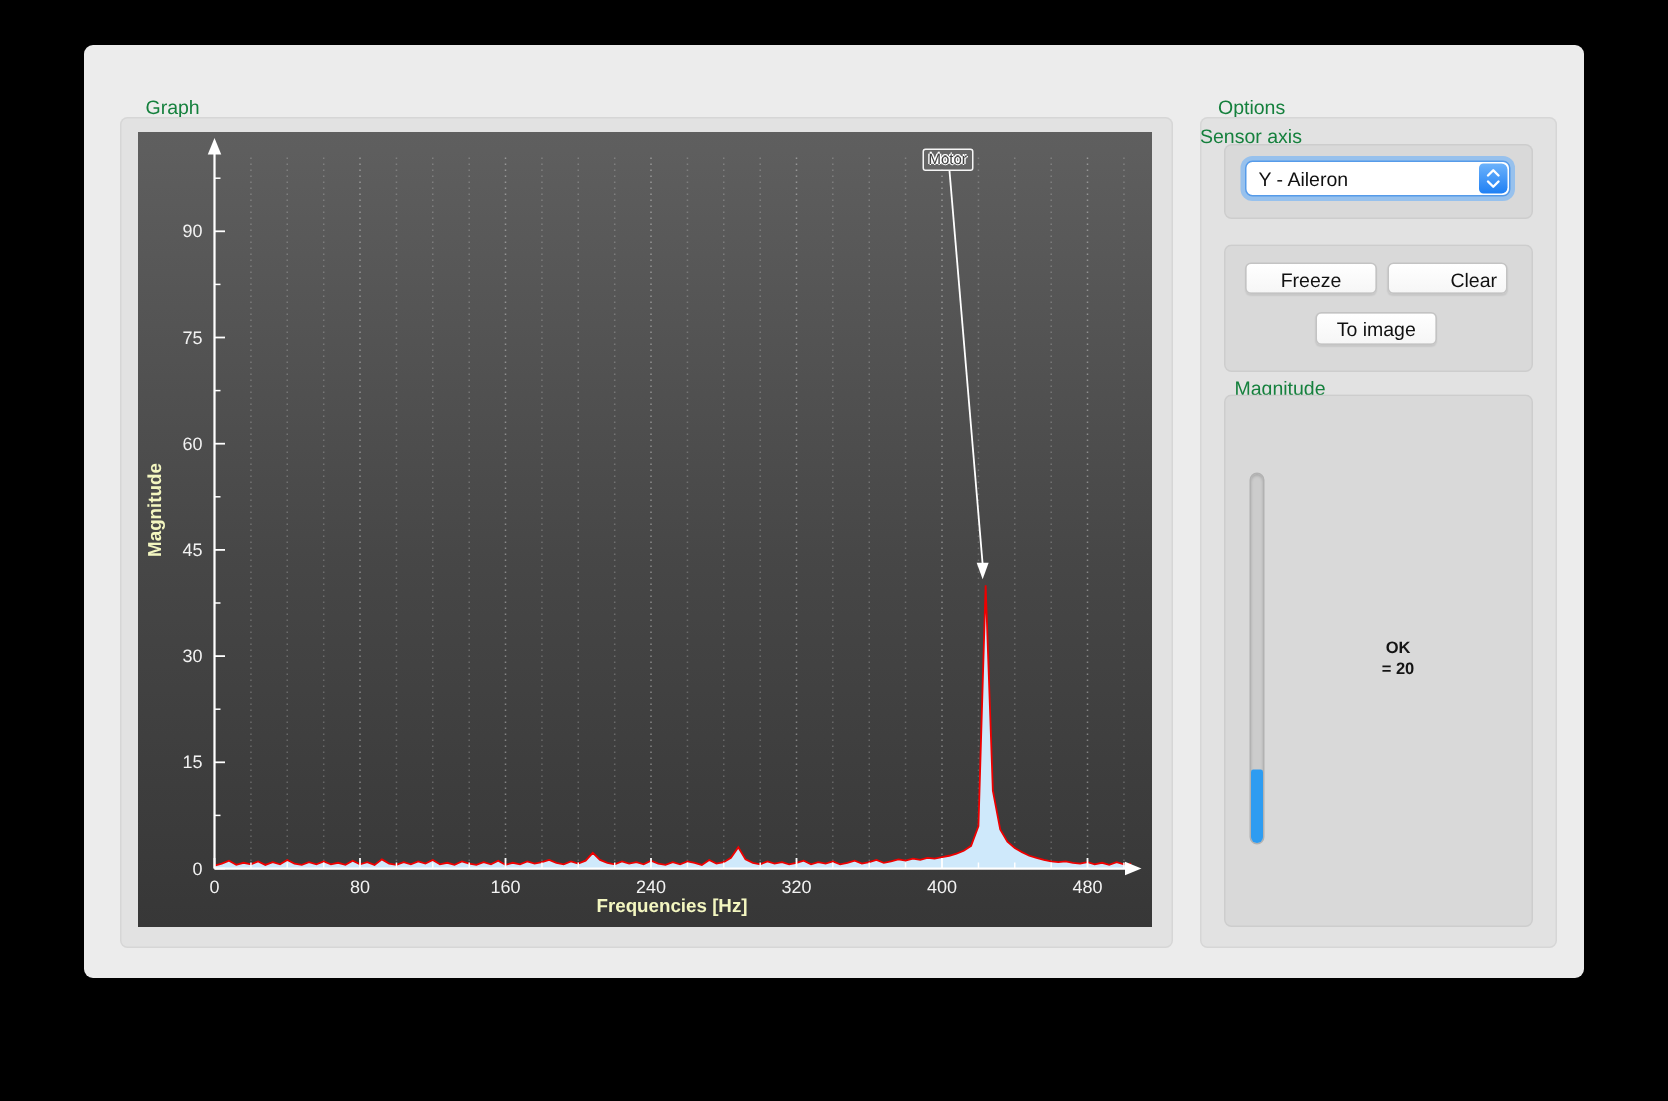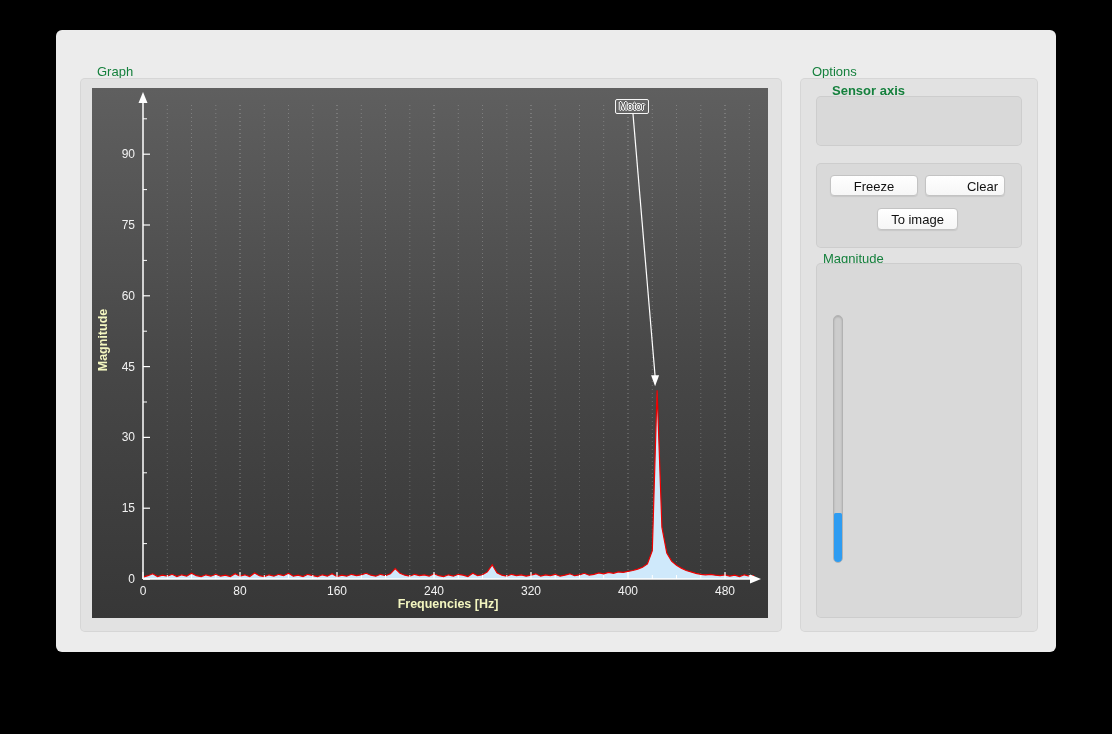--- a/index.html
+++ b/index.html
@@ -145,29 +145,42 @@
           <text x="356" y="520" text-anchor="middle" font-size="12.5" font-weight="bold" fill="#f3f6c0">Frequencies [Hz]</text>
           <line x1="541" y1="26" x2="563.1" y2="288.2" stroke="#ffffff" stroke-width="1.2"></line>
           <polygon points="559.1,287.2 567.1,287.2 563.1,298.2" fill="#ffffff"></polygon>
         </svg>
       <div class="motor-label">Motor</div>
     </div>
 
     <div class="grouplabel" style="left:756px;top:34px;">Options</div>
     <div class="groupbox" style="left:744px;top:48px;width:238px;height:554px;"></div>
 
-    <div class="grouplabel" style="left:776px;top:53px;font-weight:bold;">Sensor axis</div>
+    <div class="grouplabel" style="left:744px;top:53px;">Sensor axis</div>
     <div class="innerbox" style="left:760px;top:66px;width:206px;height:50px;"></div>
+    <div class="combobox">
+      <span class="value">Y - Aileron</span>
+      <span class="stepper">
+        <svg width="19" height="20" viewBox="0 0 19 20">
+          <path d="M6 8 L9.5 4.5 L13 8" fill="none" stroke="#fff" stroke-width="1.6" stroke-linecap="round" stroke-linejoin="round"></path>
+          <path d="M6 12 L9.5 15.5 L13 12" fill="none" stroke="#fff" stroke-width="1.6" stroke-linecap="round" stroke-linejoin="round"></path>
+        </svg>
+      </span>
+    </div>
 
     <div class="grouplabel" style="left:772px;top:129px;margin-top:28px;">Data</div>
     <div class="innerbox" style="left:760px;top:133px;width:206px;height:85px;"></div>
     <button class="pushbtn" style="left:774px;top:145px;width:88px;">Freeze</button>
     <button class="pushbtn" style="left:869px;top:145px;width:80px;text-align:right;">Clear</button>
     <button class="pushbtn" style="left:821px;top:178px;width:81px;height:22px;">To image</button>
 
     <div class="grouplabel" style="left:767px;top:221px;">Magnitude</div>
     <div class="innerbox" style="left:760px;top:233px;width:206px;height:355px;"></div>
     <div class="vslider-track">
       <div class="vslider-fill" id="vib-fill" style="height: 20%;"></div>
     </div>
+    <div class="vib-status">
+      <div>OK</div>
+      <div>= 20</div>
+    </div>
 
   </div>
 </div>
 
 </body></html>

